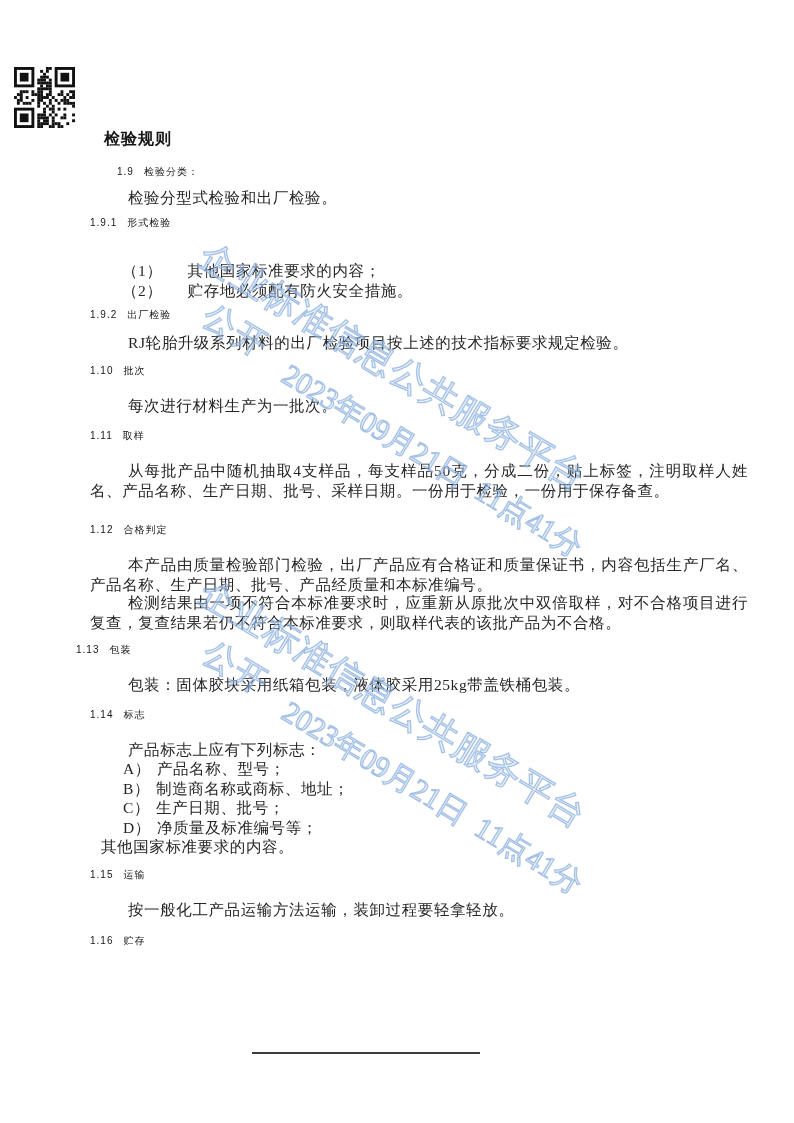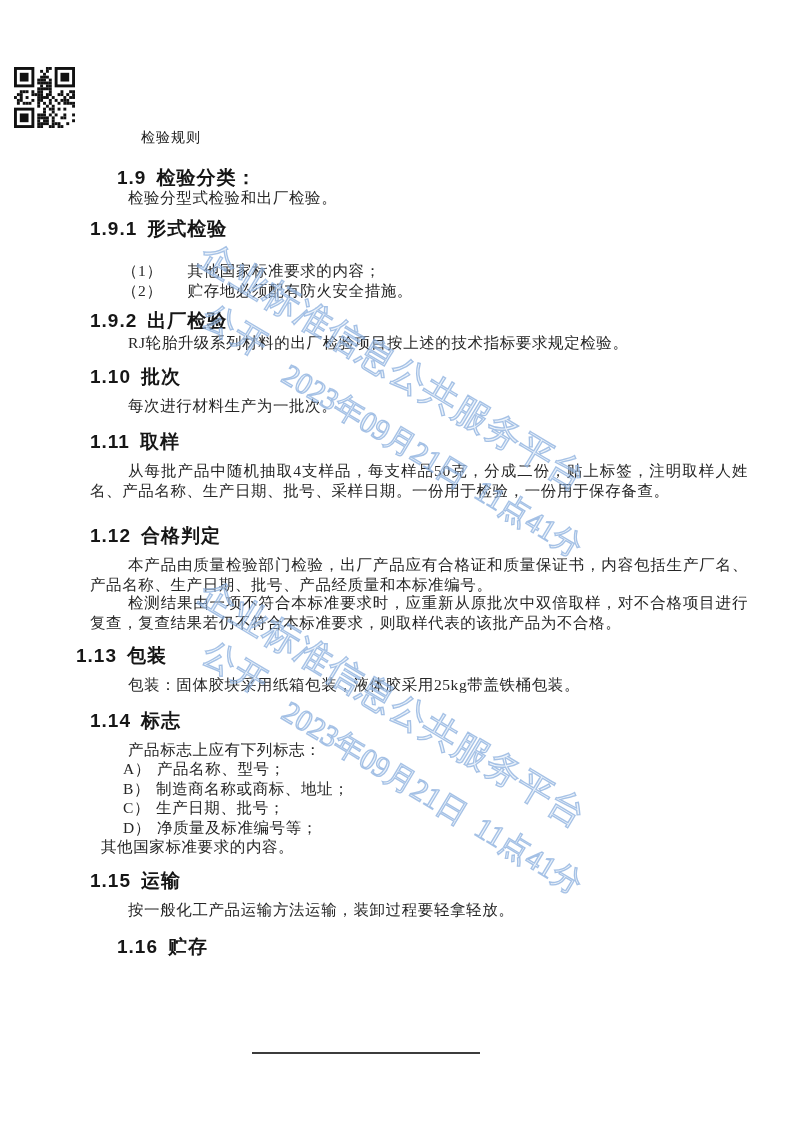--- a/index.html
+++ b/index.html
@@ -3,26 +3,26 @@
 <meta charset="utf-8">
 <style>
   html,body { margin:0; padding:0; background:#888; }
   .page {
     position:relative; width:794px; height:1123px; margin:0 auto;
     background:#ffffff; overflow:hidden;
     font-family:"Liberation Serif", serif; color:#222;
   }
   .blk { position:absolute; }
   .doc-title {
+    font-family:"Liberation Sans", sans-serif; font-weight:700;
+    font-size:16px; letter-spacing:1px; color:#161616;
+  }
+  .h2 {
     font-family:"Liberation Sans", sans-serif; font-weight:400;
-    font-size:14px; letter-spacing:1px; color:#161616;margin-left:37px;
-  }
-  .h2 {
-    font-family:"Liberation Sans", sans-serif; font-weight:700;
-    font-size:19px; letter-spacing:1px; color:#161616; white-space:nowrap;
+    font-size:10px; letter-spacing:1px; color:#161616; white-space:nowrap;
   }
   .h2 .t { margin-left:10px; }
   .para {
     width:658px; font-size:15.5px; letter-spacing:0.6px;
     line-height:19.5px; text-align:justify; color:#262626;
   }
   .ind { text-indent:38px; }
   .li { font-size:15.5px; letter-spacing:0.6px; line-height:19.5px; color:#262626; white-space:nowrap; }
   .li .lb { margin-left:32px; margin-right:25px; }
   .mk .lb { margin-left:33px; margin-right:6px; }
@@ -248,21 +248,21 @@
   <div class="blk li mk" style="left:90px; top:818px;">
     <span class="lb">D）</span><span>净质量及标准编号等；</span>
   </div>
   <div class="blk para tail" style="left:101px; top:837px;">其他国家标准要求的内容。</div>
 
   <div class="blk h2" style="left:90px; top:868px;">
     <span>1.15</span><span class="t">运输</span>
   </div>
   <div class="blk para ind" style="left:90px; top:900px;">按一般化工产品运输方法运输，装卸过程要轻拿轻放。</div>
 
-  <div class="blk h2" style="left:90px; top:934px;margin-left:27px;">
+  <div class="blk h2" style="left:90px; top:934px;">
     <span>1.16</span><span class="t">贮存</span>
   </div>
 
   <div class="blk end-divider" style="left:252px; top:1052px;"></div>
 
   <div class="wm">
     <span class="plat">企业标准信息公共服务平台</span>
     <span class="pub">公开</span>
     <span class="dt">2023年09月21日  11点41分</span>
   </div>

